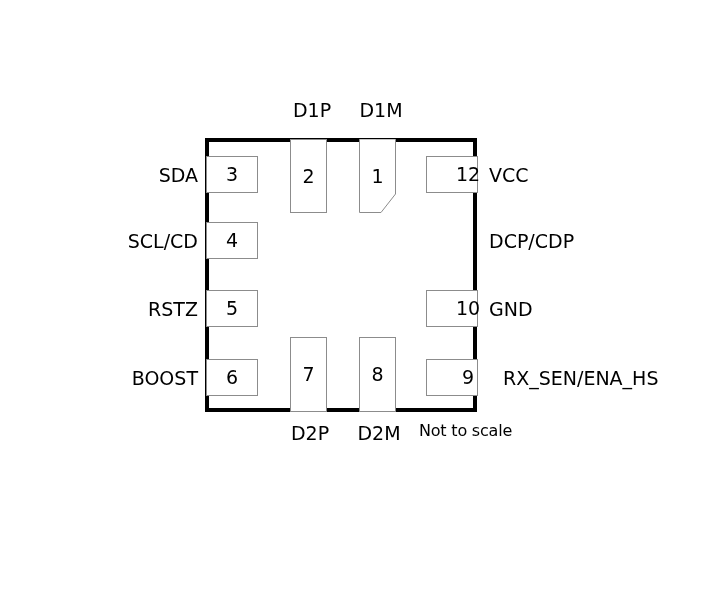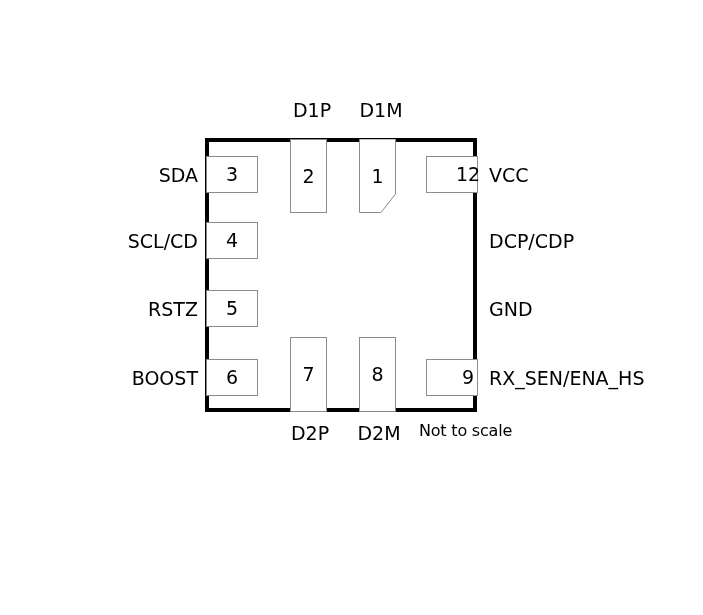--- a/index.html
+++ b/index.html
@@ -145,35 +145,38 @@
   <div class="pad side left" style="top:290px;">
     <span class="pad-num">5</span>
   </div>
   <div class="pad side left" style="top:359px;">
     <span class="pad-num">6</span>
   </div>
 
   <div class="pad side right" style="top:156px;">
     <span class="pad-num">12</span>
   </div>
+  <div class="pad side right" style="top:290px;">
+    <span class="pad-num">10</span>
+  </div>
   <div class="pad side right" style="top:359px;">
     <span class="pad-num">9</span>
   </div>
 
   <div class="sig-label top-lbl" style="left:312px; top:101px;">D1P</div>
   <div class="sig-label top-lbl" style="left:381px; top:101px;">D1M</div>
 
   <div class="sig-label bottom-lbl" style="left:310px; top:424px;">D2P</div>
   <div class="sig-label bottom-lbl" style="left:379px; top:424px;text-align:center;">D2M</div>
 
   <div class="sig-label left-lbl" style="right:505px; top:175px;">SDA</div>
   <div class="sig-label left-lbl" style="right:505px; top:241px;">SCL/CD</div>
   <div class="sig-label left-lbl" style="right:505px; top:309px;">RSTZ</div>
   <div class="sig-label left-lbl" style="right:505px; top:378px;">BOOST</div>
 
   <div class="sig-label right-lbl" style="left:489px; top:175px;">VCC</div>
   <div class="sig-label right-lbl" style="left:489px; top:241px;">DCP/CDP</div>
   <div class="sig-label right-lbl" style="left:489px; top:309px;">GND</div>
-  <div class="sig-label right-lbl" style="left:489px; top:378px;">RX_SEN/ENA_HS</div>
+  <div class="sig-label right-lbl" style="left:503px; top:378px;">RX_SEN/ENA_HS</div>
 
   <div class="note">Not to scale</div>
 
 </div>
 
 </body></html>

